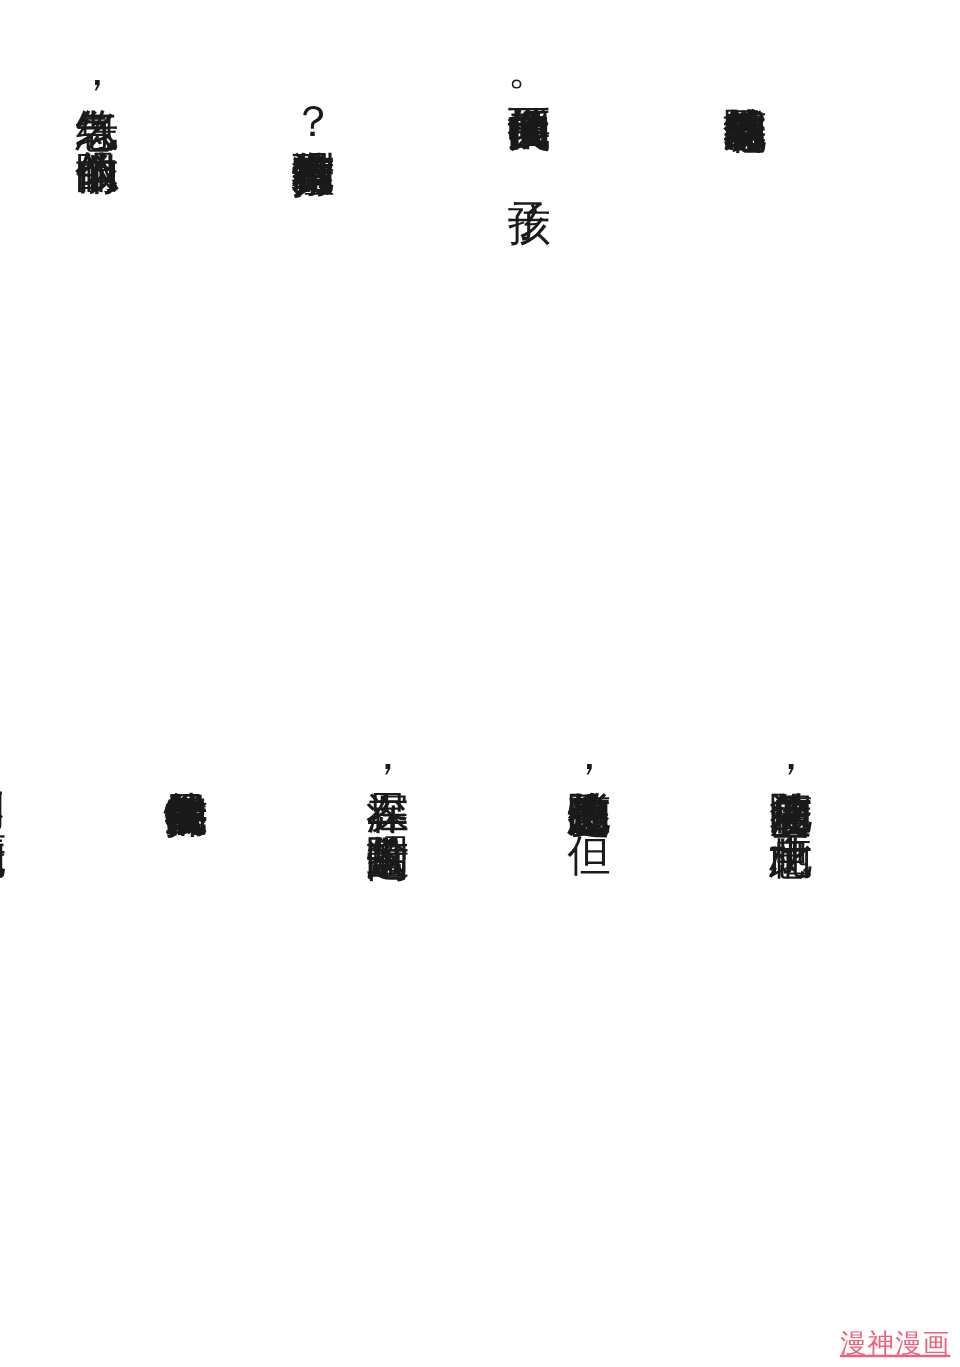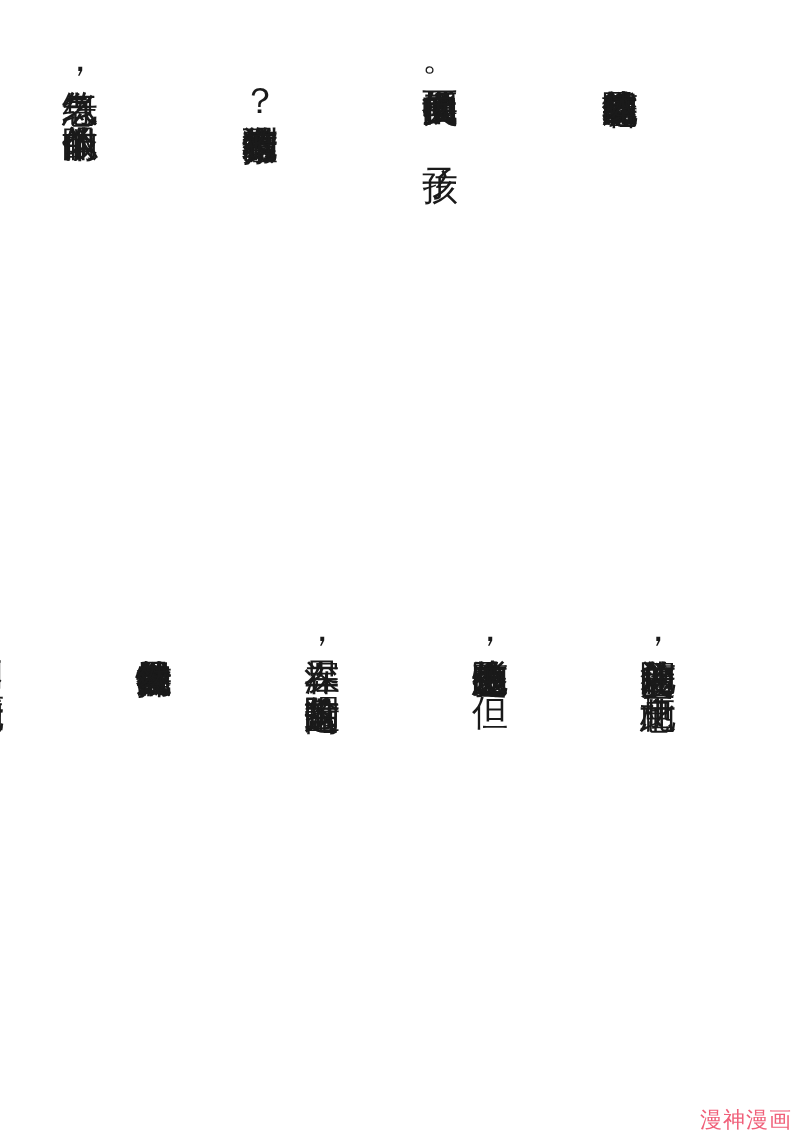--- a/index.html
+++ b/index.html
@@ -43,20 +43,21 @@
     }
     .watermark {
       position: absolute;
       right: 8px;
       bottom: 4px;
       font-family: "DejaVu Sans", "Liberation Sans", sans-serif;
       font-size: 22px;
       color: #f0607a;
       letter-spacing: 1px;
       writing-mode: horizontal-tb;
+      text-decoration: underline;
     }
   </style>
 </head>
 <body>
 
 <div class="block block-top">
   <span class="col">柔软细腻的体毛随着身体</span>
   <span class="col">的摆动而大幅摇曳。”孩子</span>
   <span class="col">？没有察觉到擅长狩猎的</span>
   <span class="col">老练气息，眼前的个体似</span>

